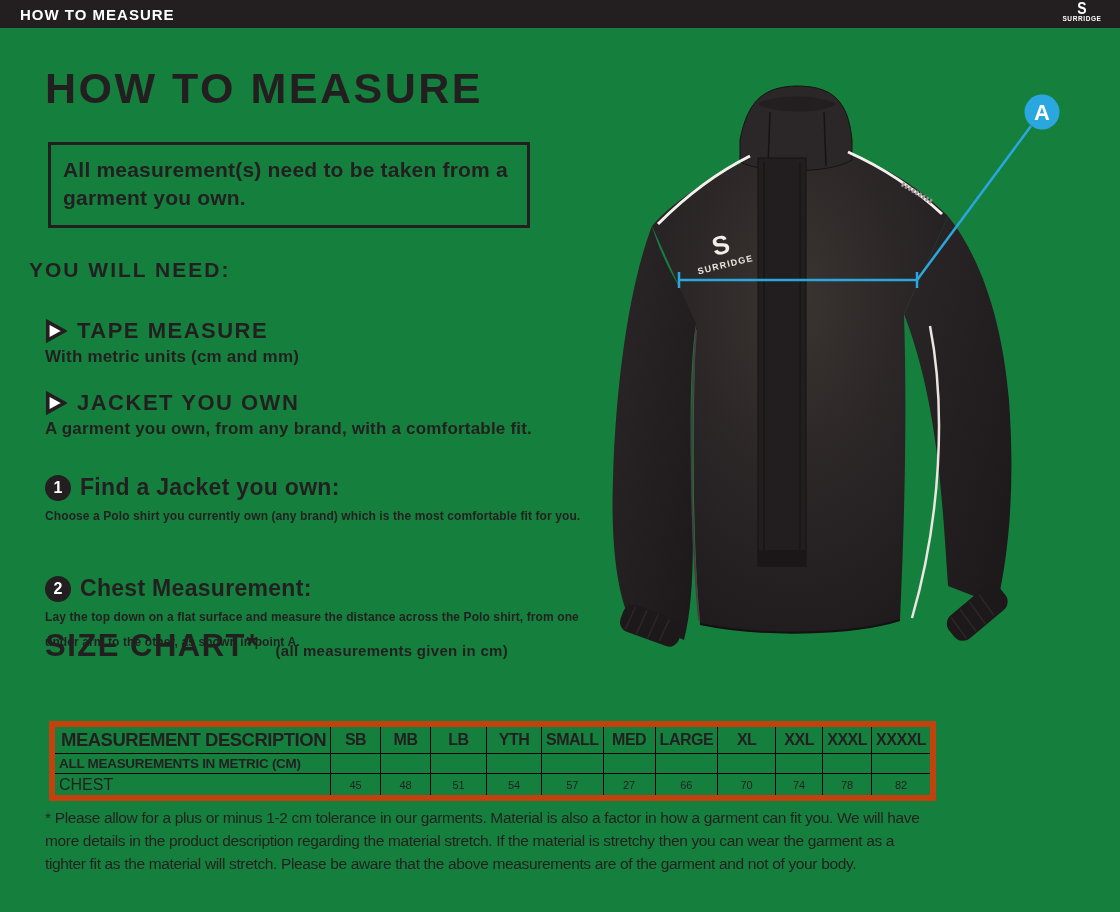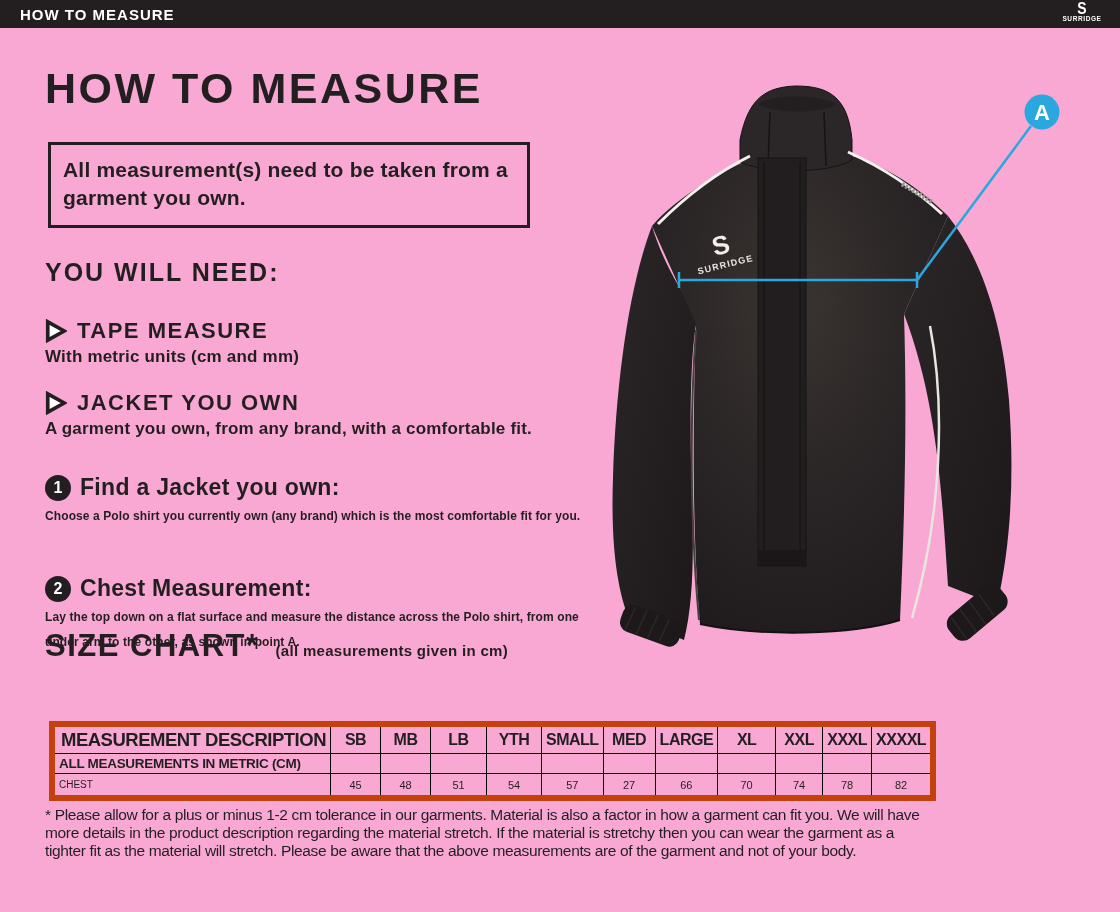--- a/index.html
+++ b/index.html
@@ -1,31 +1,31 @@
 <!DOCTYPE html>
 <html><head>
 <meta charset="utf-8">
 <style>
   html,body{margin:0;padding:0;background:#ffffff;}
   #canvas{
     position:relative;width:1120px;height:912px;overflow:hidden;
-    background:#f9a8d4;color:#231f20;
+    background:#15803d;color:#231f20;
     font-family:"Liberation Sans","DejaVu Sans",sans-serif;
   }
   
   .topbar{position:absolute;left:0;top:0;width:1120px;height:28px;background:#231f20;display:flex;align-items:center;}
   .topbar-title{color:#ffffff;font-size:15px;font-weight:700;letter-spacing:1px;margin-left:20px;}
   .topbar-logo{position:absolute;right:14px;top:1px;width:48px;text-align:center;color:#ffffff;line-height:1;}
   .topbar-logo .smark{font-size:14px;font-weight:900;display:block;transform:scaleY(1.15);}
   .topbar-logo .bname{font-size:6.5px;font-weight:700;letter-spacing:0.6px;display:block;margin-top:1px;}
   
   .h1{position:absolute;left:45px;top:64px;font-size:43px;font-weight:800;letter-spacing:2.5px;}
   .notice{position:absolute;left:48px;top:142px;width:452px;height:58px;border:3px solid #231f20;
     padding:11px 12px;font-size:21px;font-weight:700;line-height:28px;letter-spacing:0.2px;}
-  .h2{position:absolute;left:45px;top:258px;font-size:25px;font-weight:800;letter-spacing:2px;}
+  .h2{position:absolute;left:29px;top:258px;font-size:21px;font-weight:800;letter-spacing:2px;}
   .need-item{position:absolute;left:45px;}
   .need-head{display:flex;align-items:center;}
   .tri{width:22px;height:24px;margin-right:10px;flex:0 0 auto;}
   .need-title{font-size:22px;font-weight:800;letter-spacing:1.5px;}
   .need-desc{font-size:17px;font-weight:700;margin-top:3px;letter-spacing:0.2px;}
   .item-tape{top:318px;}
   .item-jacket{top:390px;}
   .step{position:absolute;left:45px;}
   .step-head{display:flex;align-items:center;}
   .stepnum{width:26px;height:26px;border-radius:50%;background:#231f20;color:#fff;font-size:16px;font-weight:800;
@@ -39,22 +39,22 @@
   .sc-title{font-size:31px;font-weight:800;letter-spacing:1.5px;}
   .sc-note{font-size:15px;font-weight:700;margin-left:16px;letter-spacing:0.3px;}
   table.size{position:absolute;left:49px;top:721px;border-collapse:collapse;table-layout:fixed;
     font-family:"Liberation Sans","DejaVu Sans",sans-serif;}
   table.size td,table.size th{border:1px solid #000;padding:0 4px;overflow:hidden;white-space:nowrap;}
   table.size{border:6px solid #c2410c;}
   tr.hdr th{height:26px;font-size:16px;font-weight:700;letter-spacing:-0.5px;text-align:center;}
   tr.hdr th.c0{font-size:18.5px;text-align:left;padding-left:6px;}
   tr.metric td{height:19px;font-size:13.5px;font-weight:700;letter-spacing:-0.3px;text-align:left;}
   tr.vals td{height:21px;font-size:11px;font-weight:400;text-align:center;}
-  tr.vals td.c0{text-align:left;font-size:10px;}
-  .footnote{position:absolute;left:45px;top:806px;width:878px;font-size:15.5px;line-height:18px;
+  tr.vals td.c0{text-align:left;font-size:16px;}
+  .footnote{position:absolute;left:45px;top:806px;width:878px;font-size:15.5px;line-height:23px;
     letter-spacing:-0.35px;color:#231f20;}
   
   .figure{position:absolute;left:600px;top:78px;width:480px;height:600px;}
 </style>
 </head>
 <body>
 <div id="canvas">
 
   <div class="topbar">
     <span class="topbar-title">HOW TO MEASURE</span>

